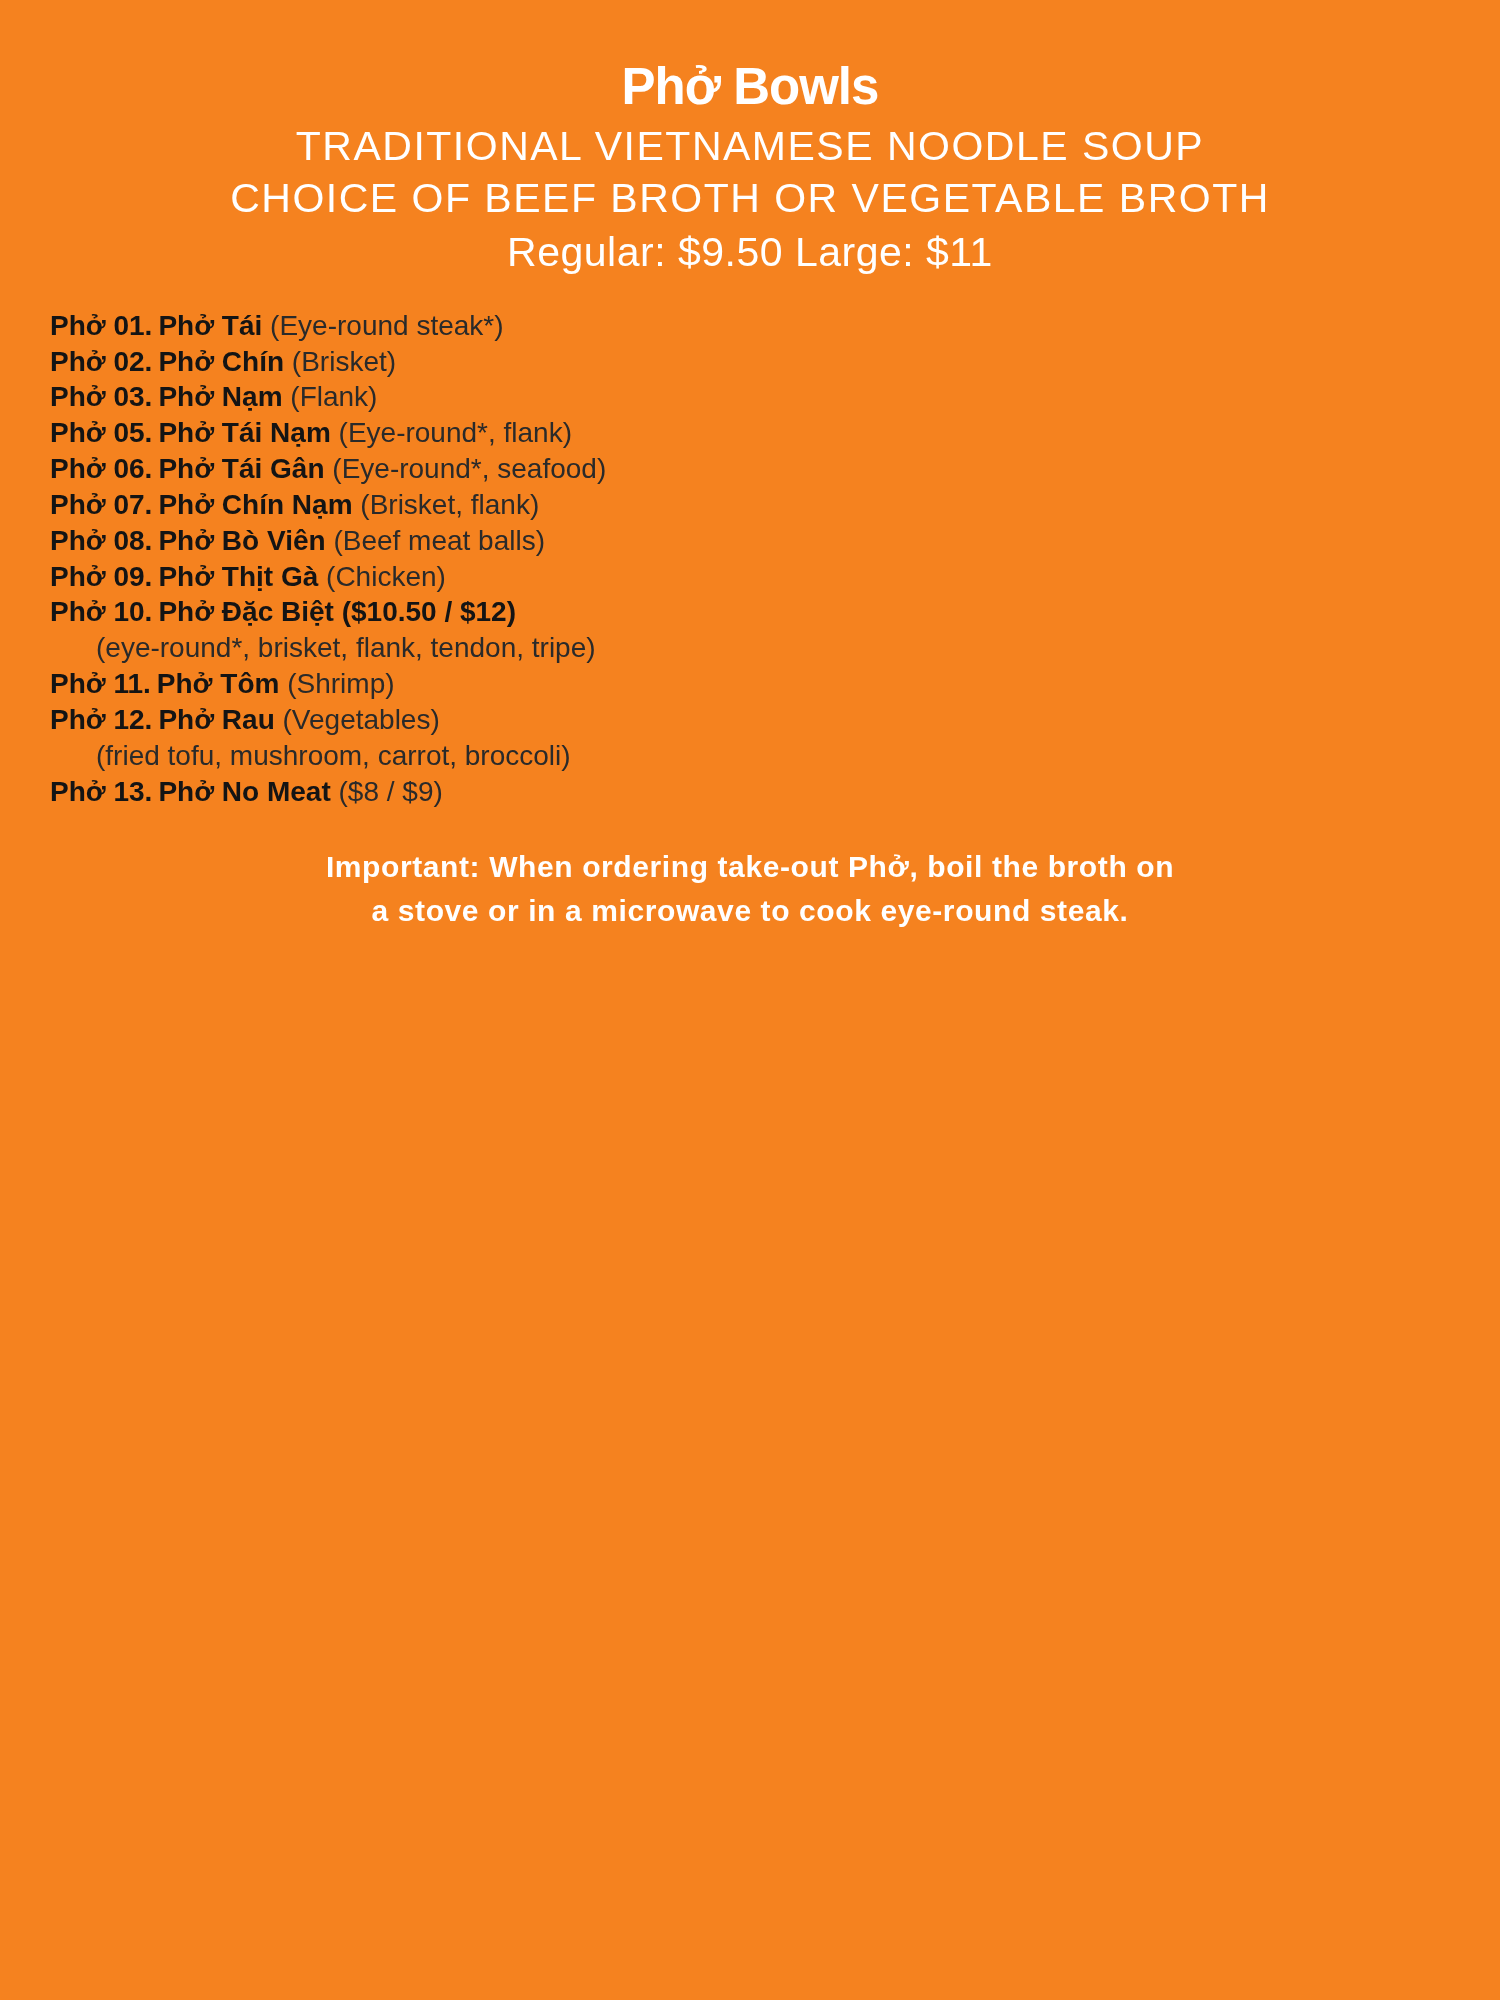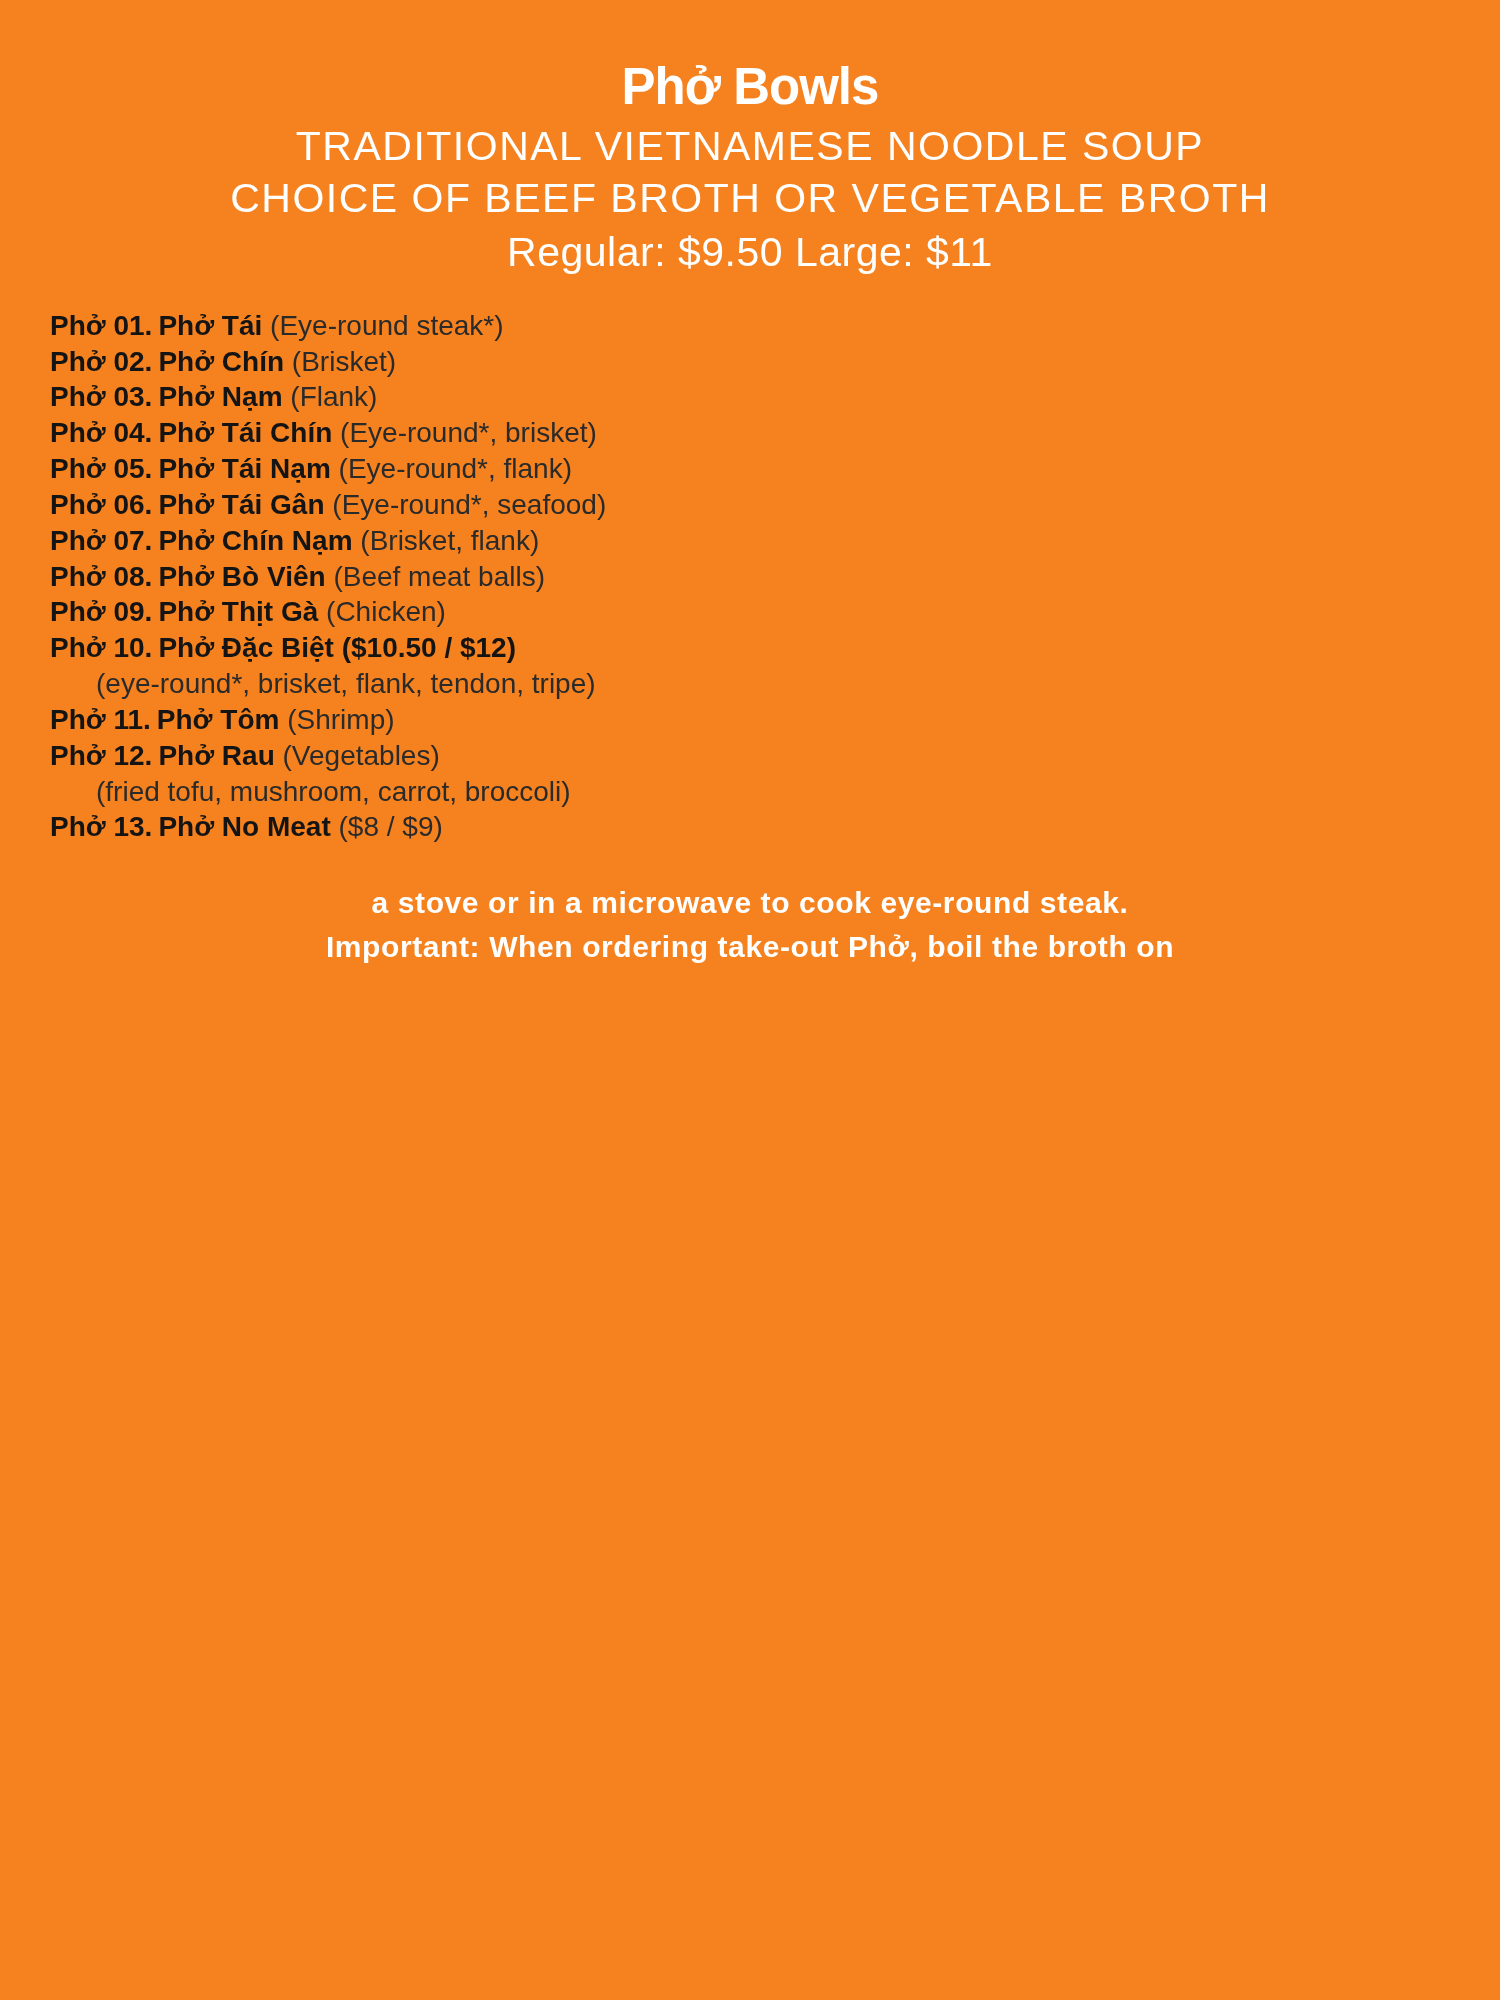--- a/index.html
+++ b/index.html
@@ -118,23 +118,20 @@
     </div>
 
     <div class="menu-row">
       <span class="code">Phở 02.</span><span class="name">Phở Chín</span> <span class="desc">(Brisket)</span>
     </div>
 
     <div class="menu-row">
       <span class="code">Phở 03.</span><span class="name">Phở Nạm</span> <span class="desc">(Flank)</span>
     </div>
 
-    <div class="menu-row">
-      <span class="code">Phở 04.</span><span class="name">Phở Tái Chín</span> <span class="desc">(Eye-round*, brisket)</span>
-    </div>
 
     <div class="menu-row">
       <span class="code">Phở 05.</span><span class="name">Phở Tái Nạm</span> <span class="desc">(Eye-round*, flank)</span>
     </div>
 
     <div class="menu-row">
       <span class="code">Phở 06.</span><span class="name">Phở Tái Gân</span> <span class="desc">(Eye-round*, seafood)</span>
     </div>
 
     <div class="menu-row">
@@ -170,17 +167,17 @@
     </div>
 
     <div class="menu-row">
       <span class="code">Phở 13.</span><span class="name">Phở No Meat</span> <span class="desc">($8 / $9)</span>
     </div>
 
   </div>
 
 
   <div class="important">
+    <div>Important: When ordering take-out Phở, boil the broth on</div>
     <div>a stove or in a microwave to cook eye-round steak.</div>
-    <div>Important: When ordering take-out Phở, boil the broth on</div>
   </div>
 
 </div>
 
 </body></html>

